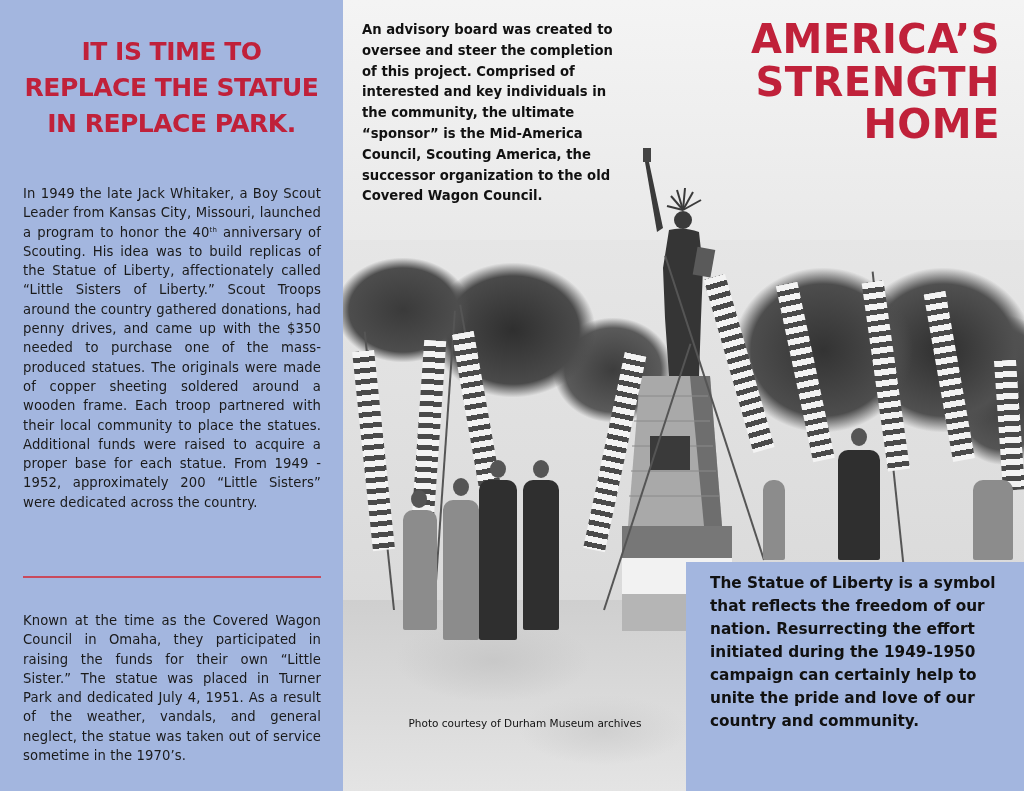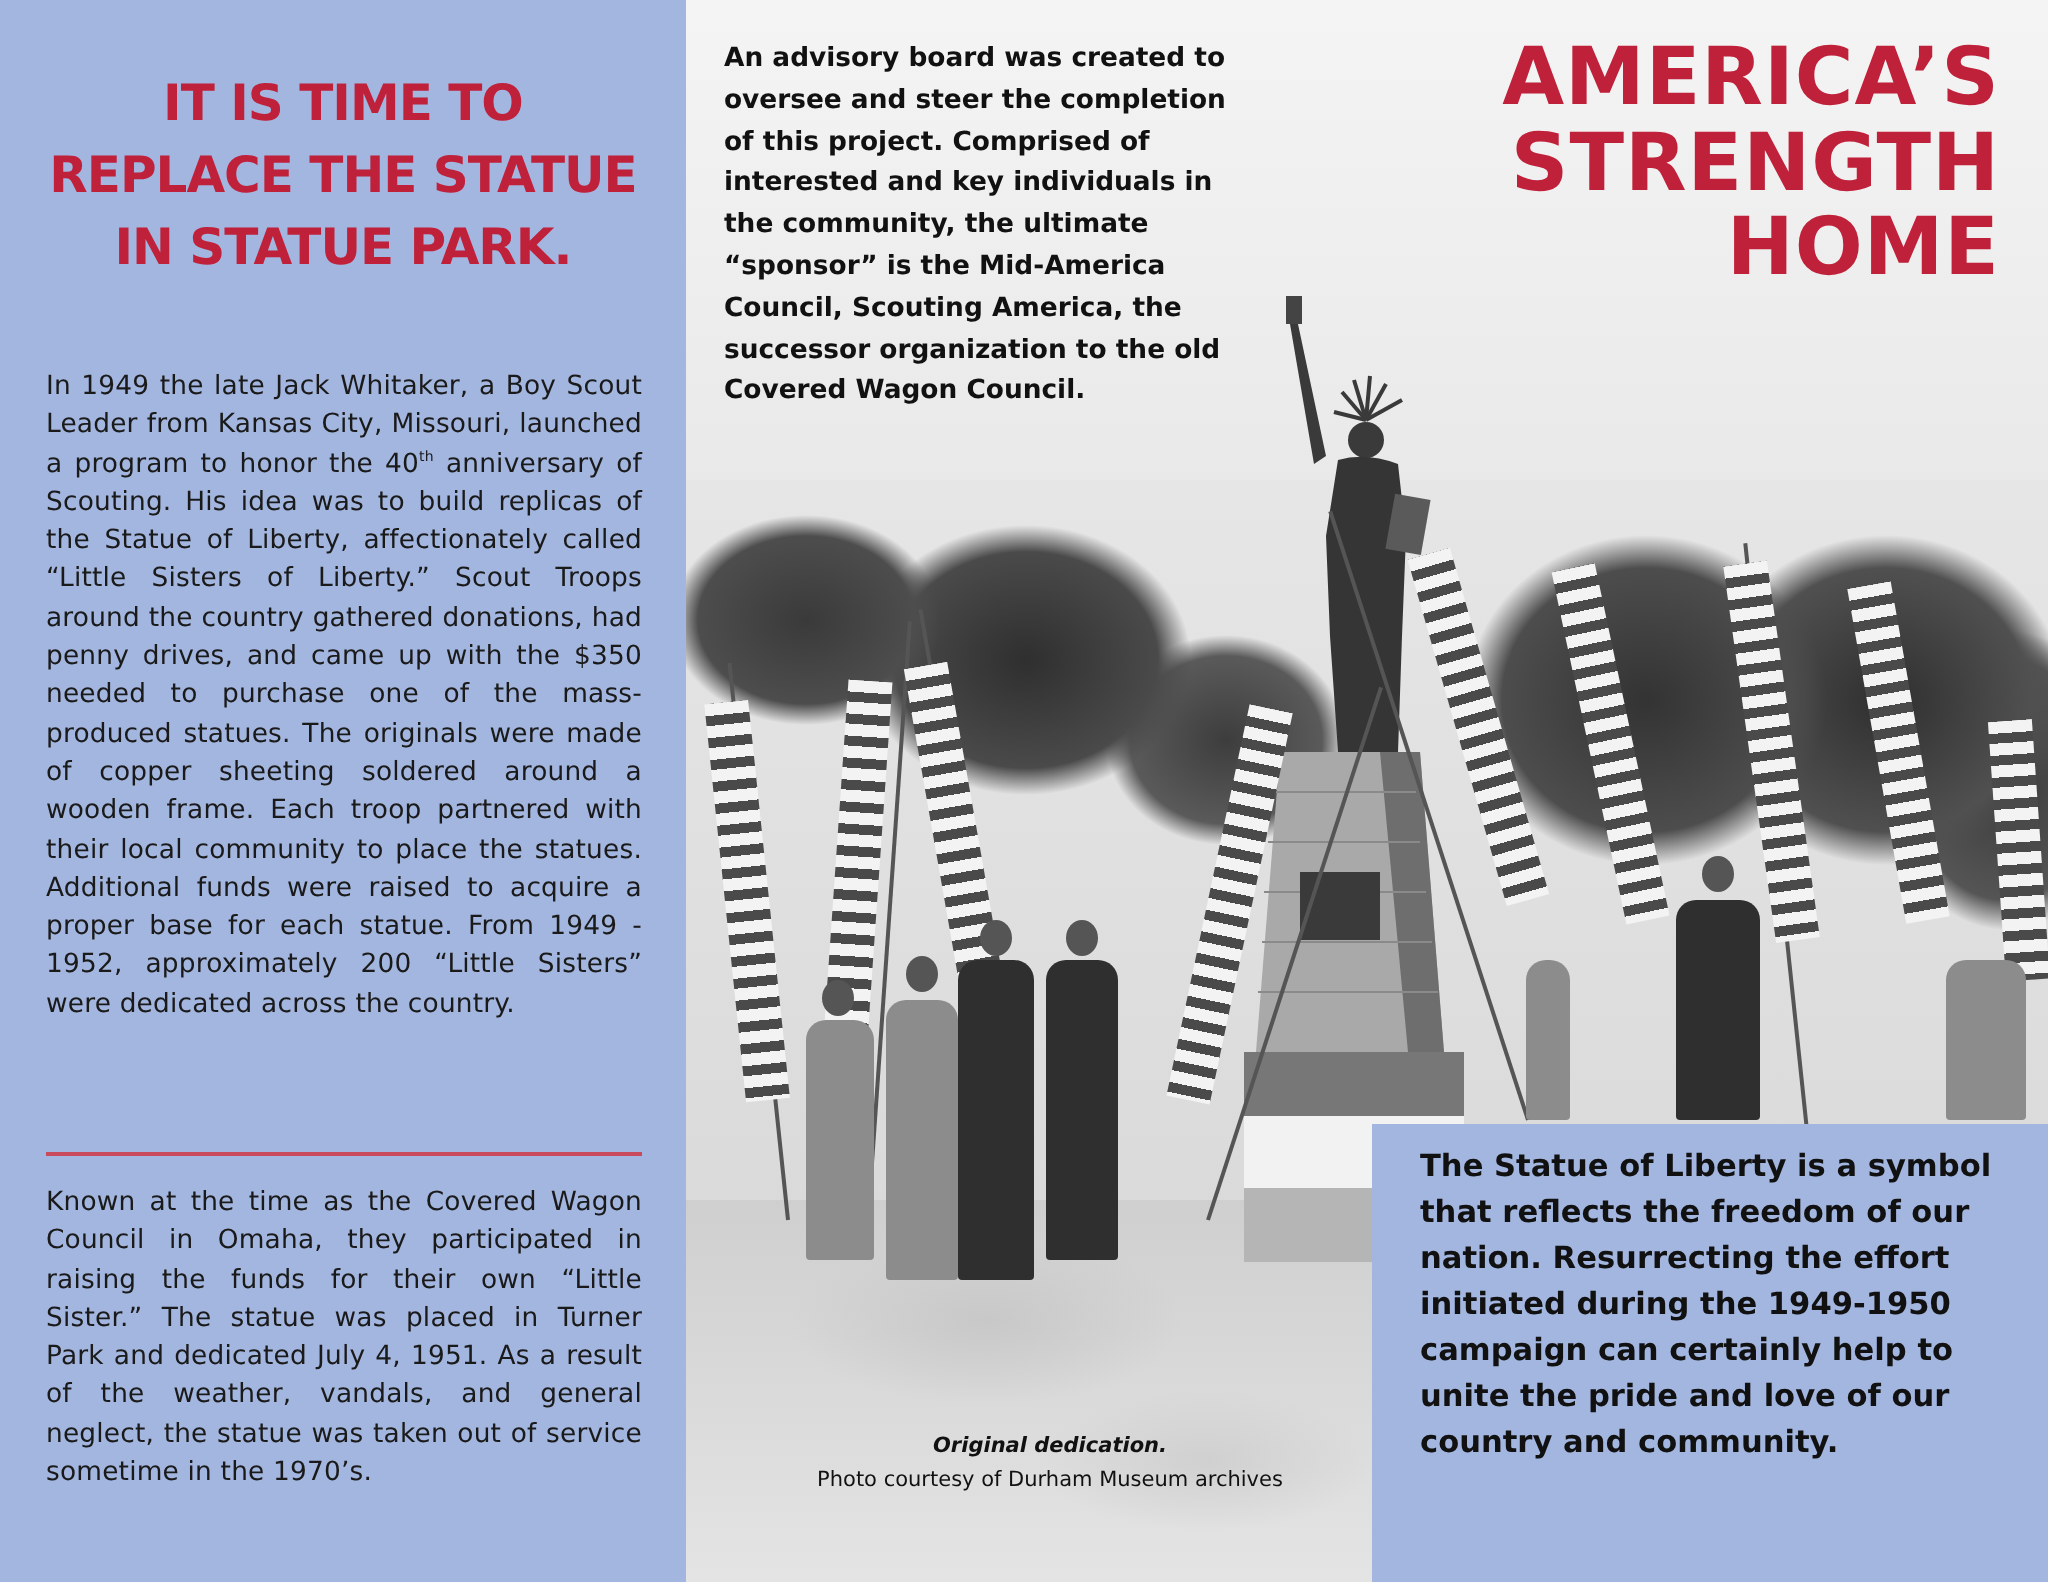--- a/index.html
+++ b/index.html
@@ -22,21 +22,21 @@
       text-align: center; color: #0d0d0d;
       font-family: "DejaVu Sans", sans-serif; font-size: 26px; line-height: 34px;
     }
     .body-text {
       position: absolute; left: 23px; width: 298px;
       color: #1a1a1a; font-family: "DejaVu Sans", sans-serif;
       font-size: 13.2px; line-height: 19.3px; text-align: justify;
       letter-spacing: 0.1px;
     }
     .p1 { top: 184px; }
-    .p2 { top: 592px; }
+    .p2 { top: 611px; }
     .red-rule {
       position: absolute; left: 23px; top: 576px; width: 298px; height: 2px;
       background: #c94a5c;
     }
     sup { font-size: 7px; vertical-align: super; line-height: 0; }
 
     
     .photo {
       position: absolute; left: 343px; top: 0; width: 681px; height: 791px;
       background: linear-gradient(180deg, #f1f1f1 0%, #ececec 28%, #e6e6e6 30%, #d4d4d4 100%);
@@ -108,21 +108,21 @@
       font-size: 15.3px; line-height: 23px;
     }
   </style>
 </head>
 <body>
 
 <section class="left-panel">
   <h1 class="left-title">
     <span style="display:block">IT IS TIME TO</span>
     <span style="display:block">REPLACE THE STATUE</span>
-    <span style="display:block">IN STATUE PARK.</span>
+    <span style="display:block">IN REPLACE PARK.</span>
   </h1>
   <p class="body-text p1"><span>In 1949 the late Jack Whitaker, a Boy Scout Leader from Kansas City, Missouri, launched a program to honor the 40</span><sup>th</sup><span> anniversary of Scouting. His idea was to build replicas of the Statue of Liberty, affectionately called “Little Sisters of Liberty.”  Scout Troops around the country gathered donations, had penny drives, and came up with the $350 needed to purchase one of the mass-produced statues.  The originals were made of copper sheeting soldered around a wooden frame.  Each troop partnered with their local community to place the statues.  Additional funds were raised to acquire a proper base for each statue.  From 1949 - 1952, approximately 200 “Little Sisters” were dedicated across the country.</span></p>
   <div class="red-rule"></div>
   <p class="body-text p2">Known at the time as the Covered Wagon Council in Omaha, they participated in raising the funds for their own “Little Sister.”  The statue was placed in Turner Park and dedicated July 4, 1951.  As a result of the weather, vandals, and general neglect, the statue was taken out of service sometime in the 1970’s.</p>
 </section>
 
 <section class="photo">
   <div class="sky"></div>
   <div class="trees"></div>
   <div class="ground"></div>
@@ -191,19 +191,18 @@
 
 <p class="advisory-text">An advisory board was created to oversee and steer the completion of this project.  Comprised of interested and key individuals in the community, the ultimate “sponsor” is the Mid-America Council, Scouting America, the successor organization to the old Covered Wagon Council.</p>
 
 <h1 class="hero-title">
   <span style="display:block">AMERICA’S</span>
   <span style="display:block">STRENGTH</span>
   <span style="display:block">HOME</span>
 </h1>
 
 <div class="caption">
-  <span class="c1">Original dedication.</span>
   <span class="c2">Photo courtesy of Durham Museum archives</span>
 </div>
 
 <section class="right-box">
   <p class="right-box-text">The Statue of Liberty is a symbol that reflects the freedom of our nation. Resurrecting the effort initiated during the 1949-1950 campaign can certainly help to unite the pride and love of our country and community.</p>
 </section>
 
 </body></html>

